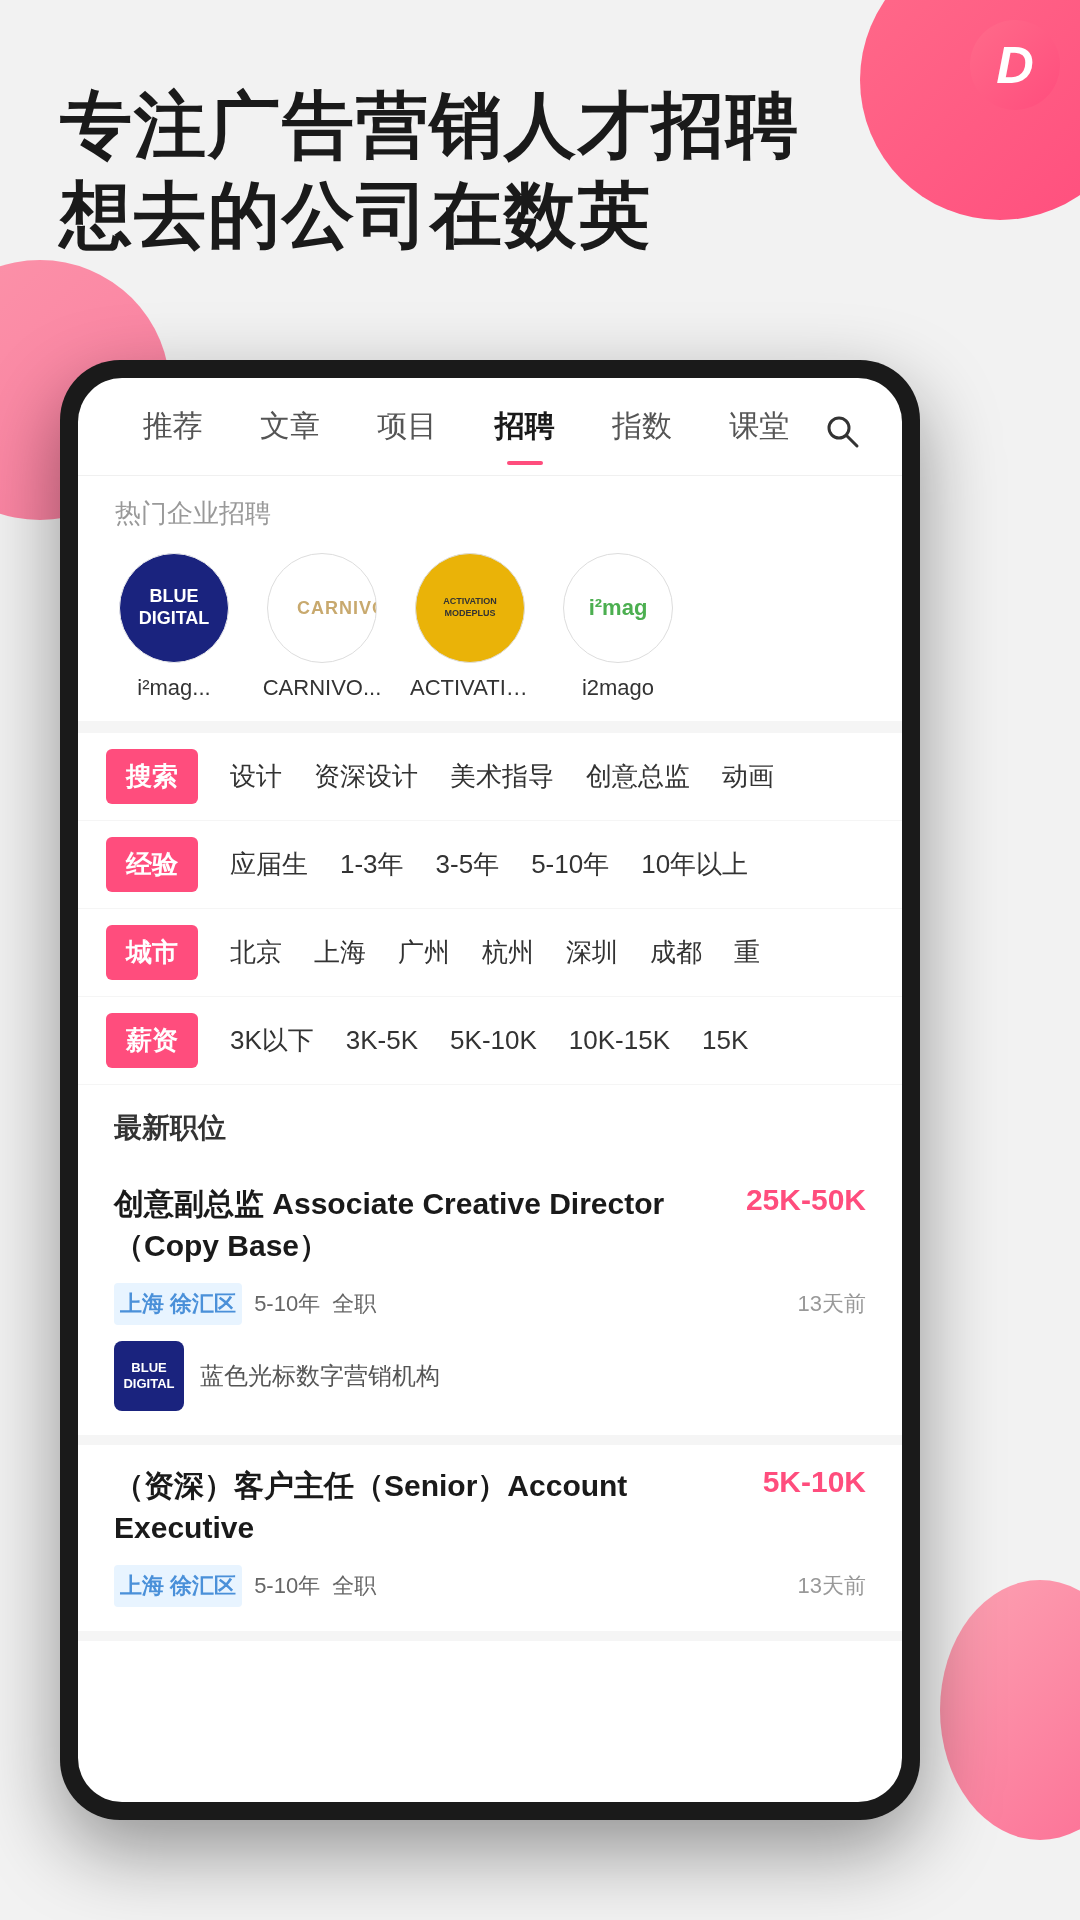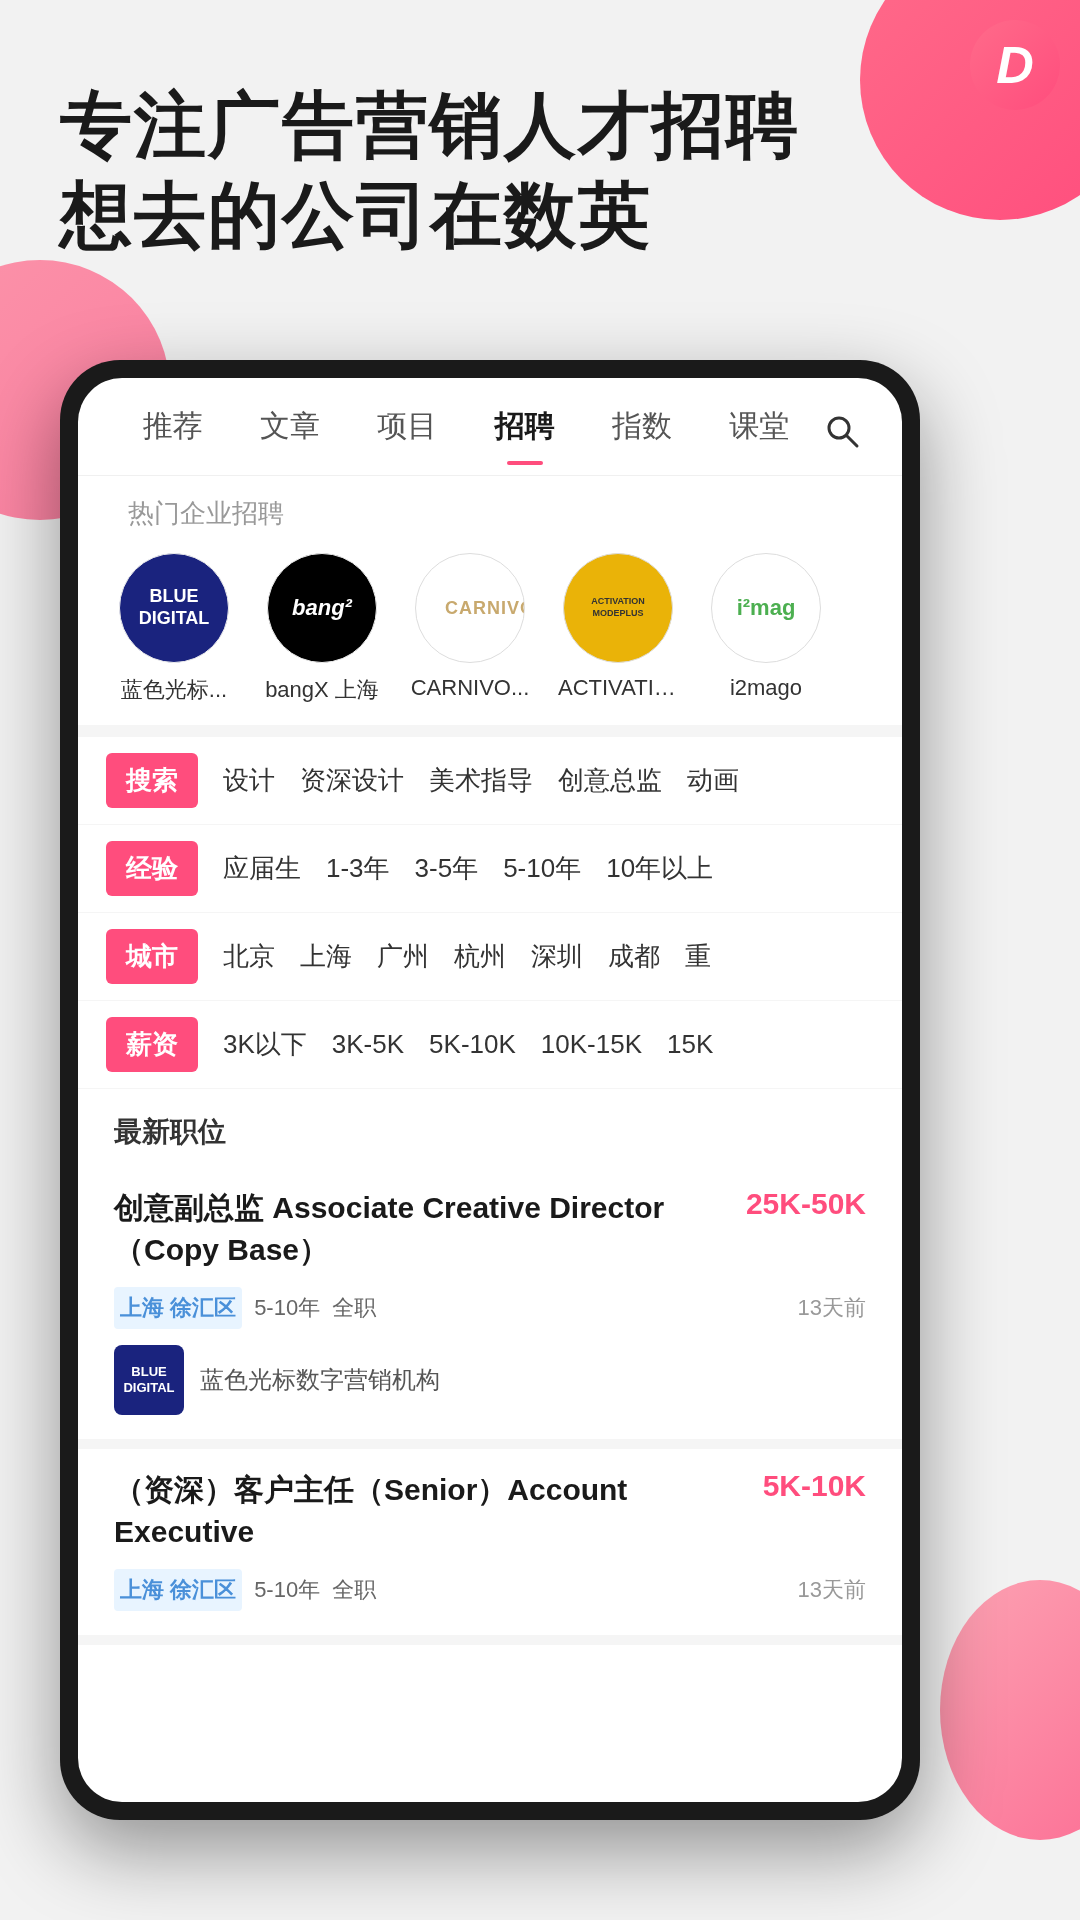--- a/index.html
+++ b/index.html
@@ -147,21 +147,21 @@
       height: 48px;
       display: flex;
       align-items: center;
       justify-content: center;
       color: #333;
       font-size: 34px;
     }
 
     
     .section-label {
-      padding: 20px 50px 12px;
+      padding: 20px 37px 12px;
       font-size: 26px;
       color: #999;
       flex-shrink: 0;
     }
     .companies-scroll {
       display: flex;
       gap: 28px;
       padding: 10px 36px 20px;
       overflow-x: hidden;
       flex-shrink: 0;
@@ -225,21 +225,21 @@
     }
 
     
     .filter-section {
       flex-shrink: 0;
     }
     .filter-row {
       display: flex;
       align-items: center;
       padding: 16px 28px;
-      gap: 25px;
+      gap: 32px;
       border-bottom: 1px solid #f5f5f5;
       overflow-x: hidden;
     }
     .filter-badge {
       background: #ff4d7d;
       color: white;
       padding: 10px 20px;
       border-radius: 6px;
       font-size: 26px;
       font-weight: 600;
@@ -368,27 +368,21 @@
         </div>
       </div>
 
       <div class="section-label">热门企业招聘</div>
 
       <div class="companies-scroll">
         <div class="company-item">
           <div class="company-logo blue-digital">
             <div class="logo-text-blue">BLUE<br>DIGITAL</div>
           </div>
-          <div class="company-name">蓝色光标...</div>
-        </div>
-        <div class="company-item">
-          <div class="company-logo bangx">
-            <div class="logo-text-bangx">bang²</div>
-          </div>
-          <div class="company-name">bangX 上海</div>
+          <div class="company-name">i²mag...</div>
         </div>
         <div class="company-item">
           <div class="company-logo carnivo">
             <div class="logo-text-carnivo">CARNIVO</div>
           </div>
           <div class="company-name">CARNIVO...</div>
         </div>
         <div class="company-item">
           <div class="company-logo activation">
             <div class="logo-text-activation">ACTIVATION<br>MODEPLUS</div>

